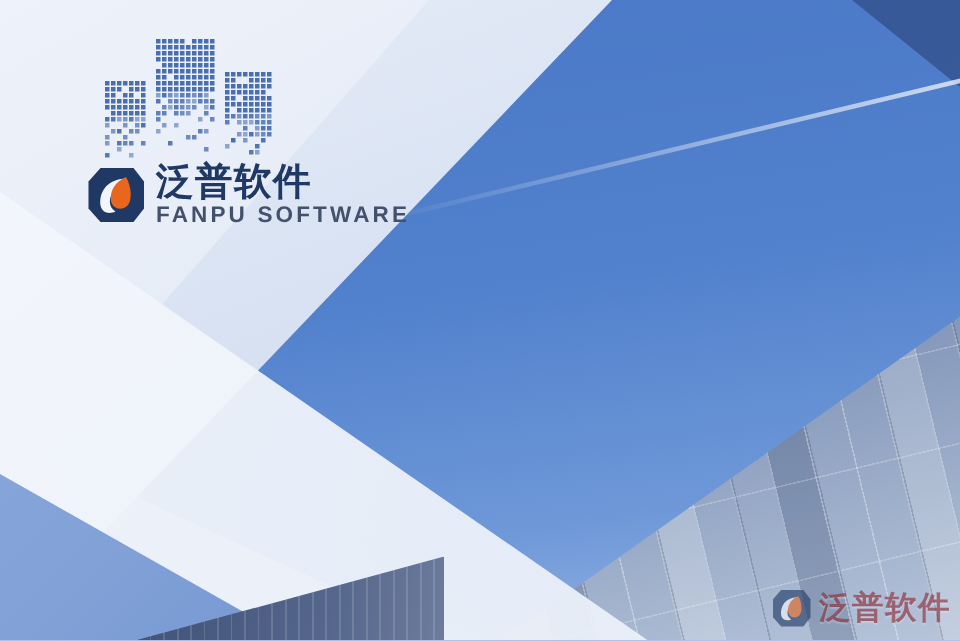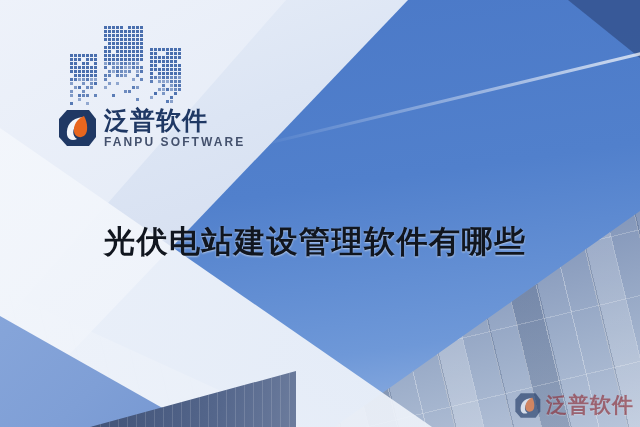--- a/index.html
+++ b/index.html
@@ -121,21 +121,21 @@
   
   #skyline{position:absolute;left:70px;top:26px;width:112px;height:88px;}
   #skyline i{position:absolute;display:block;background:#4a6fae;}
 
   
   #logo{position:absolute;left:57px;top:108px;display:flex;align-items:center;gap:7px;}
   #logo-mark{width:40px;height:40px;flex:0 0 40px;}
   #logo-words{display:flex;flex-direction:column;line-height:1;}
   #logo-cn{font-size:25px;font-weight:700;color:#1f3864;letter-spacing:1px;
            font-family:"DejaVu Sans","Liberation Sans",sans-serif;}
-  #logo-en{font-size:12px;font-weight:600;color:#44516d;letter-spacing:2.1px;margin-top:3px;}
+  #logo-en{font-size:15px;font-weight:600;color:#44516d;letter-spacing:2.1px;margin-top:3px;}
 
   
   #headline{
     position:absolute;left:104px;top:221px;
     font-family:"DejaVu Serif","Liberation Serif",serif;
     font-size:31px;font-weight:700;color:#11161f;letter-spacing:1.5px;
     white-space:nowrap;text-shadow:0 1px 2px rgba(255,255,255,.55);
   }
 
   
@@ -459,21 +459,20 @@
       <path d="M10 2 L32 2 L39 11 L39 29 L32 38 L10 38 L2 29 L2 11 Z" fill="#1f3864"></path>
       <path d="M26 9 C14 10 9 18 10 27 C11 32 16 33 20 31 C15 28 15 21 20 16 C23 13 26 11 26 9 Z" fill="#f2f5fa"></path>
       <path d="M27 8 C20 11 16 17 17 24 C18 29 24 31 28 27 C31 24 31 15 27 8 Z" fill="#e8661e"></path>
     </svg>
     <div id="logo-words">
       <span id="logo-cn">泛普软件</span>
       <span id="logo-en">FANPU SOFTWARE</span>
     </div>
   </div>
 
-  <div id="headline">光伏电站建设管理软件有哪些</div>
 
   <div id="watermark">
     <div id="wm-row">
       <svg id="wm-mark" viewBox="0 0 40 40">
         <path d="M10 2 L32 2 L39 11 L39 29 L32 38 L10 38 L2 29 L2 11 Z" fill="#1f3864"></path>
         <path d="M26 9 C14 10 9 18 10 27 C11 32 16 33 20 31 C15 28 15 21 20 16 C23 13 26 11 26 9 Z" fill="#f2f5fa"></path>
         <path d="M27 8 C20 11 16 17 17 24 C18 29 24 31 28 27 C31 24 31 15 27 8 Z" fill="#e8661e"></path>
       </svg>
       <span id="wm-cn">泛普软件</span>
     </div>

